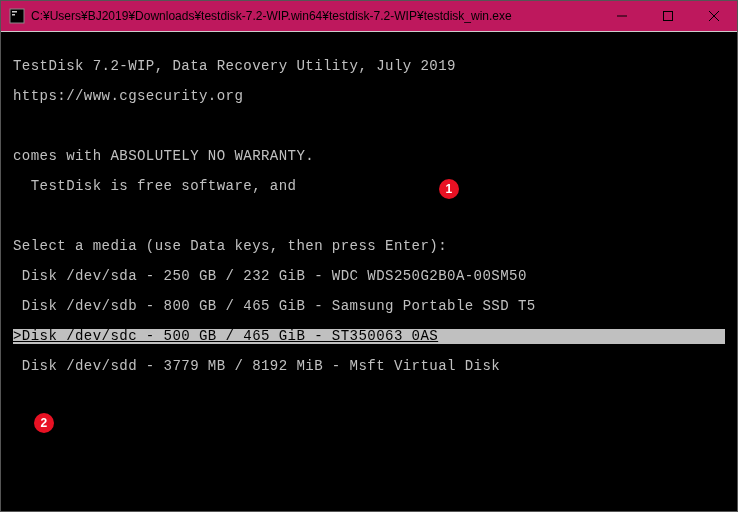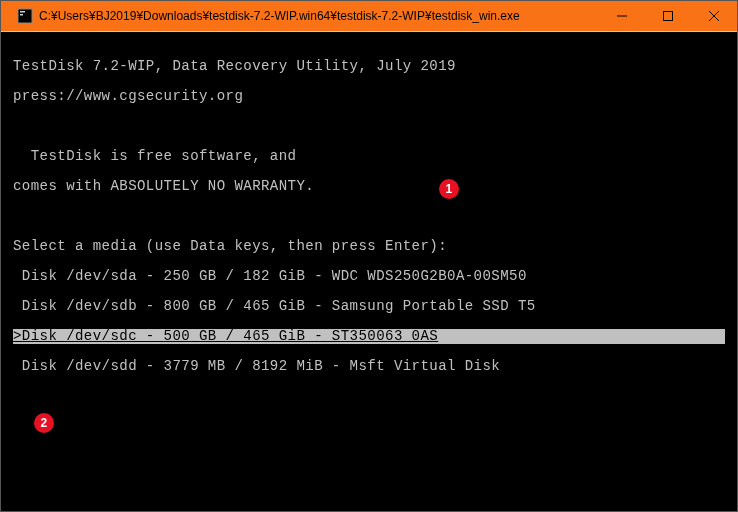--- a/index.html
+++ b/index.html
@@ -6,25 +6,25 @@
   body {
     background: #fff;
     font-family: "Segoe UI", sans-serif;
     width: 738px;
     height: 512px;
     overflow: hidden;
     border: 1px solid #555;
   }
   .titlebar {
     height: 31px;
-    background: #f97316;
+    background: #be185d;
     border-bottom: 1px solid #ccc;
     display: flex;
     align-items: center;
-    padding-left: 16px;
+    padding-left: 8px;
   }
   .titlebar-icon {
     width: 16px;
     height: 16px;
     margin-right: 6px;
     display: inline-block;
   }
   .titlebar-title {
     font-size: 12px;
     color: #000;
@@ -108,27 +108,27 @@
       <svg width="10" height="10" viewBox="0 0 10 10">
           <line x1="0" y1="0" x2="10" y2="10" stroke="#000" stroke-width="1"></line>
           <line x1="10" y1="0" x2="0" y2="10" stroke="#000" stroke-width="1"></line>
         </svg>
     </div>
   </div>
 </div>
 
 <div class="terminal">
 <div class="line">TestDisk 7.2-WIP, Data Recovery Utility, July 2019</div>
-<div class="line">press://www.cgsecurity.org</div>
+<div class="line">https://www.cgsecurity.org</div>
 <div class="line"> </div>
+<div class="line">comes with ABSOLUTELY NO WARRANTY.</div>
 <div class="line">  TestDisk is free software, and</div>
-<div class="line">comes with ABSOLUTELY NO WARRANTY.</div>
 <div class="line"> </div>
 <div class="line">Select a media (use Data keys, then press Enter):</div>
-<div class="line"> Disk /dev/sda - 250 GB / 182 GiB - WDC WDS250G2B0A-00SM50</div>
+<div class="line"> Disk /dev/sda - 250 GB / 232 GiB - WDC WDS250G2B0A-00SM50</div>
 <div class="line"> Disk /dev/sdb - 800 GB / 465 GiB - Samsung Portable SSD T5</div>
 <div class="line hl">&gt;Disk /dev/sdc - 500 GB / 465 GiB - ST350063 0AS</div>
 <div class="line"> Disk /dev/sdd - 3779 MB / 8192 MiB - Msft Virtual Disk</div>
 <div class="line"> </div>
 <div class="line"> </div>
 <div class="line"> </div>
 <div class="line"> </div>
 
 
 

